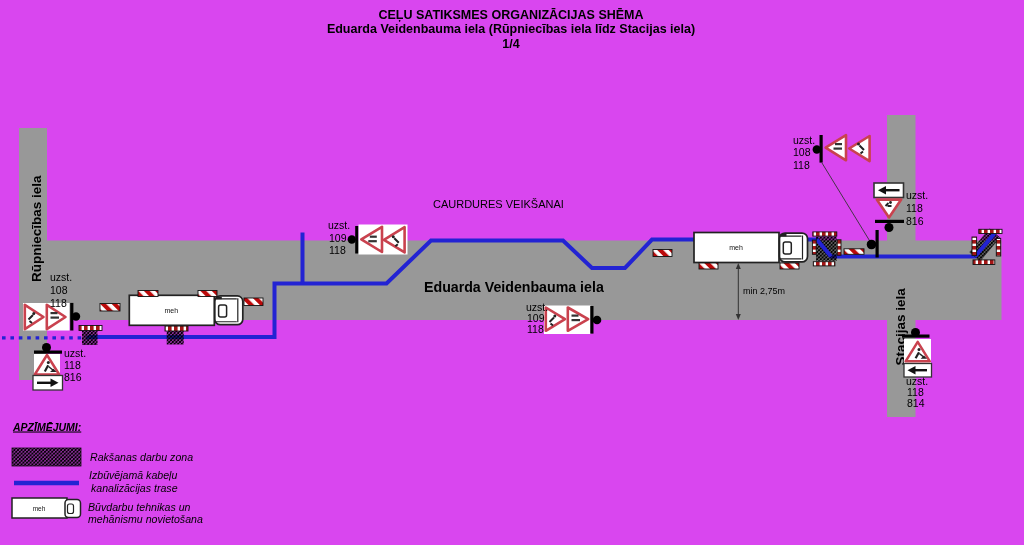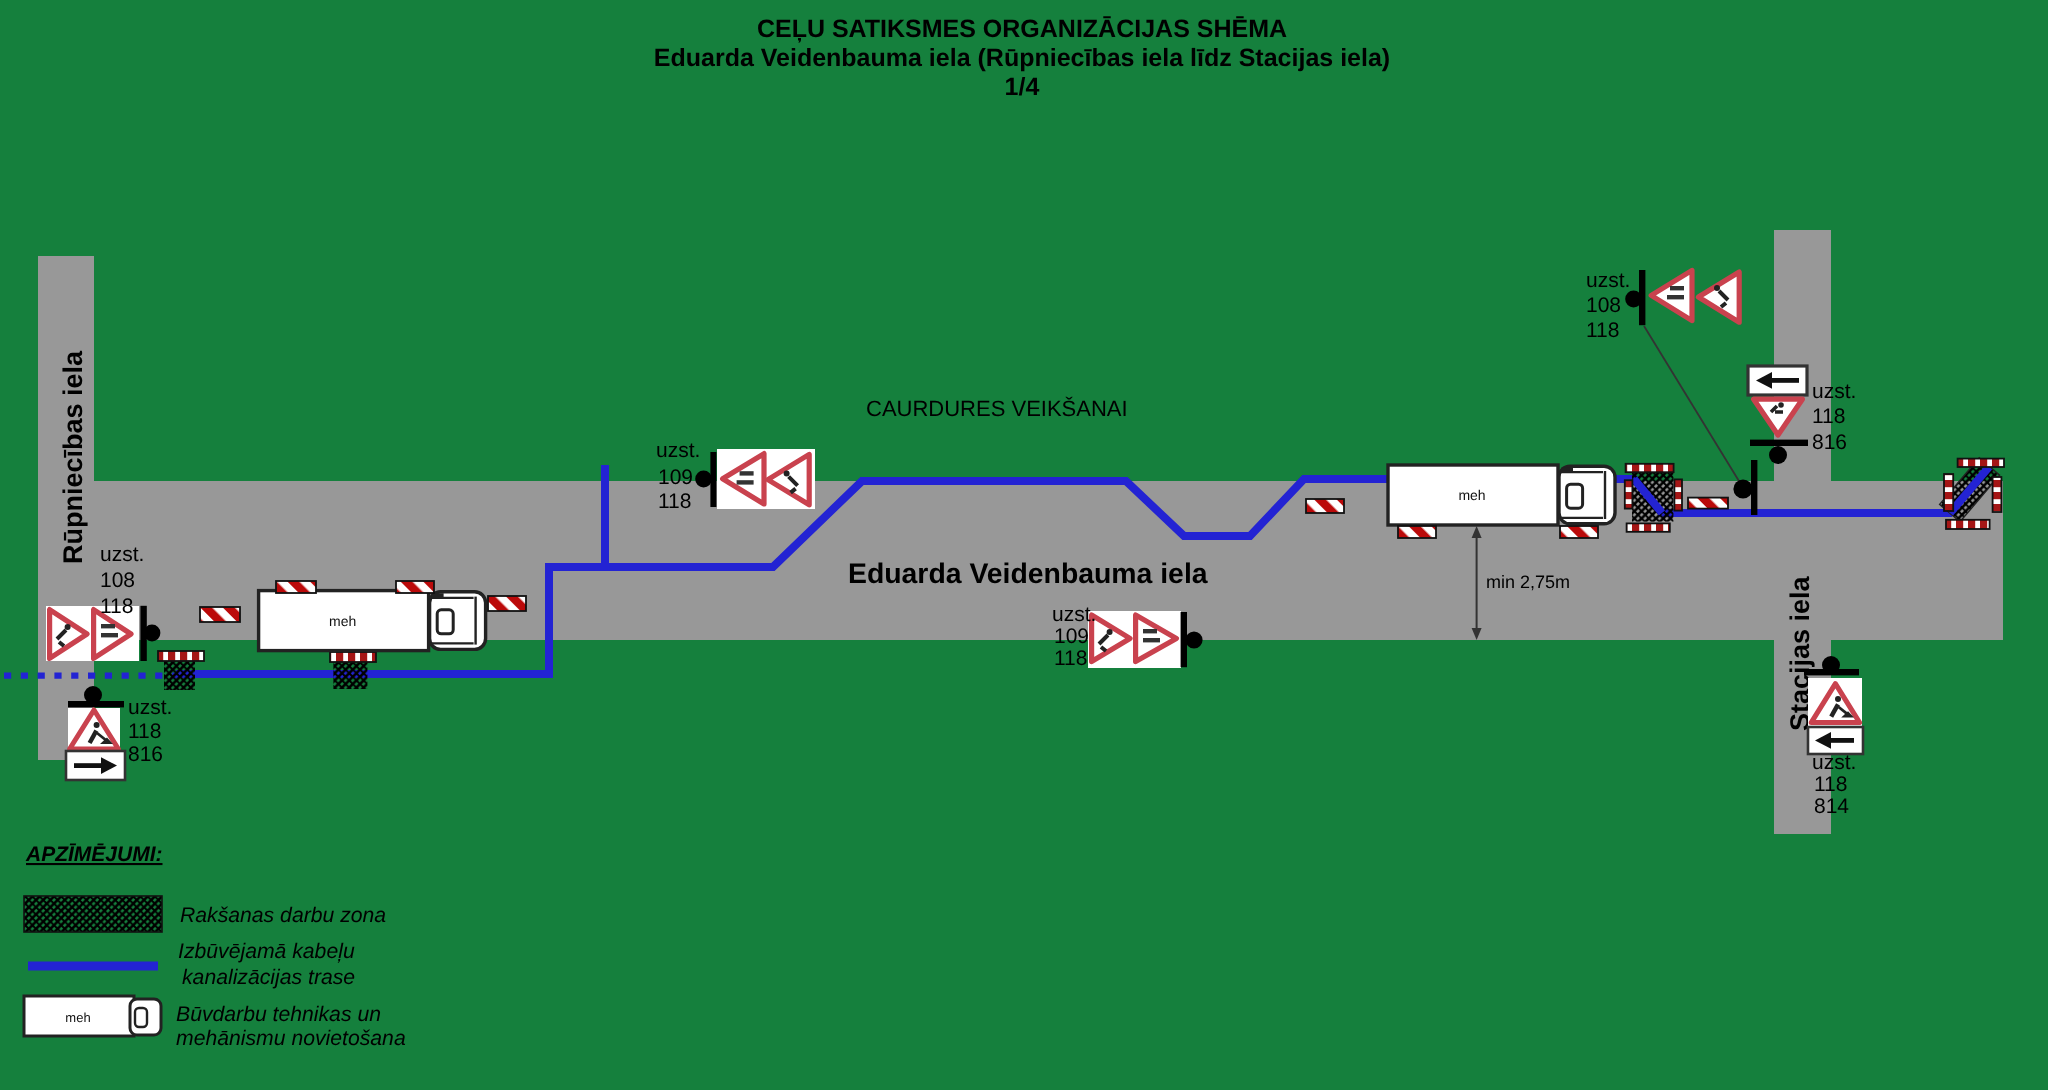--- a/index.html
+++ b/index.html
@@ -1,16 +1,16 @@
 <!DOCTYPE html>
 <html><head>
 <meta charset="utf-8">
 <style>
 html,body{margin:0;padding:0;background:#fff;}
-#page{position:relative;width:1024px;height:545px;background:#15803d;overflow:hidden;}
+#page{position:relative;width:1024px;height:545px;background:#d946ef;overflow:hidden;}
 svg{position:absolute;left:0;top:0;}
 text{font-family:"Liberation Sans",sans-serif;}
 </style>
 </head>
 <body>
 <div id="page">
 <svg width="1024" height="545" viewBox="0 0 1024 545">
 <defs>
 <pattern id="hx" width="3.6" height="3.6" patternUnits="userSpaceOnUse">
   <path d="M-0.9,0.9 l1.8,-1.8 M0,3.6 l3.6,-3.6 M2.7,4.5 l1.8,-1.8" stroke="#000" stroke-width="1.3"></path>

